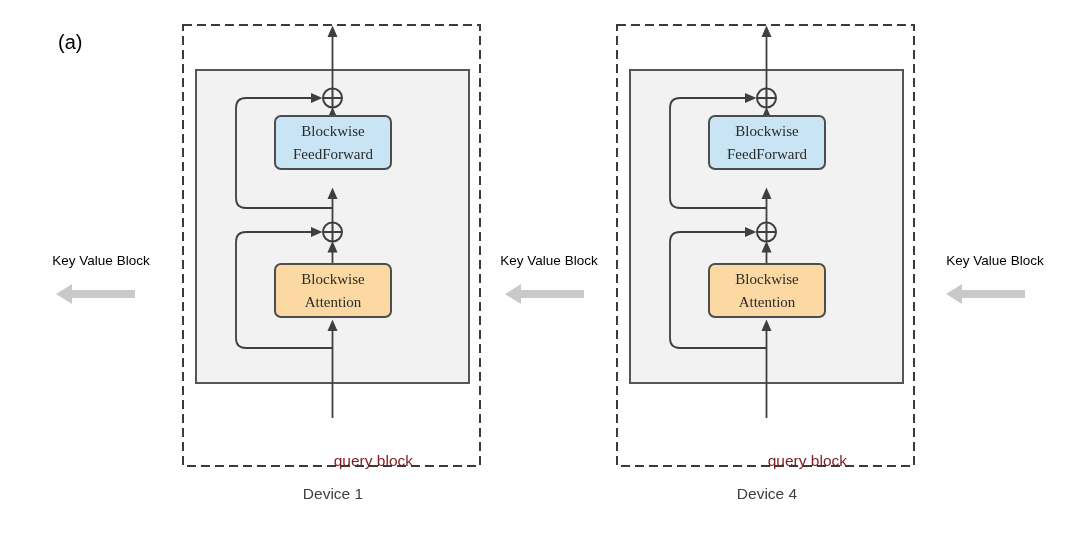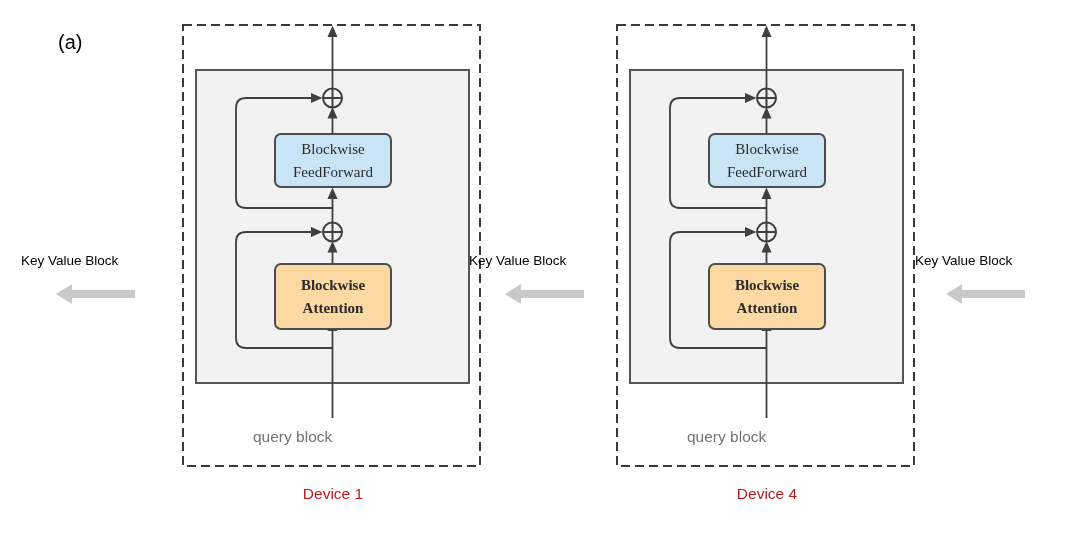--- a/index.html
+++ b/index.html
@@ -27,31 +27,31 @@
   .kvarrow{fill:var(--kvarrow);stroke:none;}
   .abslabel{position:absolute;}
   .fig-label{left:58px;top:31px;font-size:20px;color:#000;}
   .block{
     position:absolute;width:118px;box-sizing:border-box;
     border:2px solid var(--boxborder);border-radius:7px;
     display:flex;align-items:center;justify-content:center;text-align:center;
     font-family:"Liberation Serif", serif;font-size:15px;line-height:1.5;color:#2b2b2b;
     padding:2px 4px;
   }
-  .block.ff{background:var(--ff);height:55px;top:133px;}
-  .block.attn{background:var(--attn);height:67px;top:263px;font-weight:bold;}
+  .block.ff{background:var(--ff);height:55px;top:115px;}
+  .block.attn{background:var(--attn);height:55px;top:263px;}
   .dev1 .block{left:274px;}
   .dev2 .block{left:708px;}
-  .qlabel{width:160px;text-align:left;top:428px;font-size:15.5px;color:#737373;}
+  .qlabel{width:160px;text-align:right;top:452px;font-size:15.5px;color:#7f1d1d;}
   .dev1 .qlabel{left:253px;}
   .dev2 .qlabel{left:687px;}
-  .devlabel{width:160px;text-align:center;top:485px;font-size:15.5px;color:#b91c1c;}
+  .devlabel{width:160px;text-align:center;top:485px;font-size:15.5px;color:#404040;}
   .dev1 .devlabel{left:253px;}
   .dev2 .devlabel{left:687px;}
-  .kvlabel{width:160px;top:253px;font-size:13.5px;color:#000;}
+  .kvlabel{width:160px;text-align:center;top:253px;font-size:13.5px;color:#000;}
   .kv-left{left:21px;}
   .kv-mid{left:469px;}
   .kv-right{left:915px;}
   .watermark{
     right:2px;top:520px;font-size:17px;color:var(--wm);
     text-shadow:1px 1px 0 #ffffff;letter-spacing:0.5px;white-space:nowrap;
   }
 </style>
 </head>
 <body>

